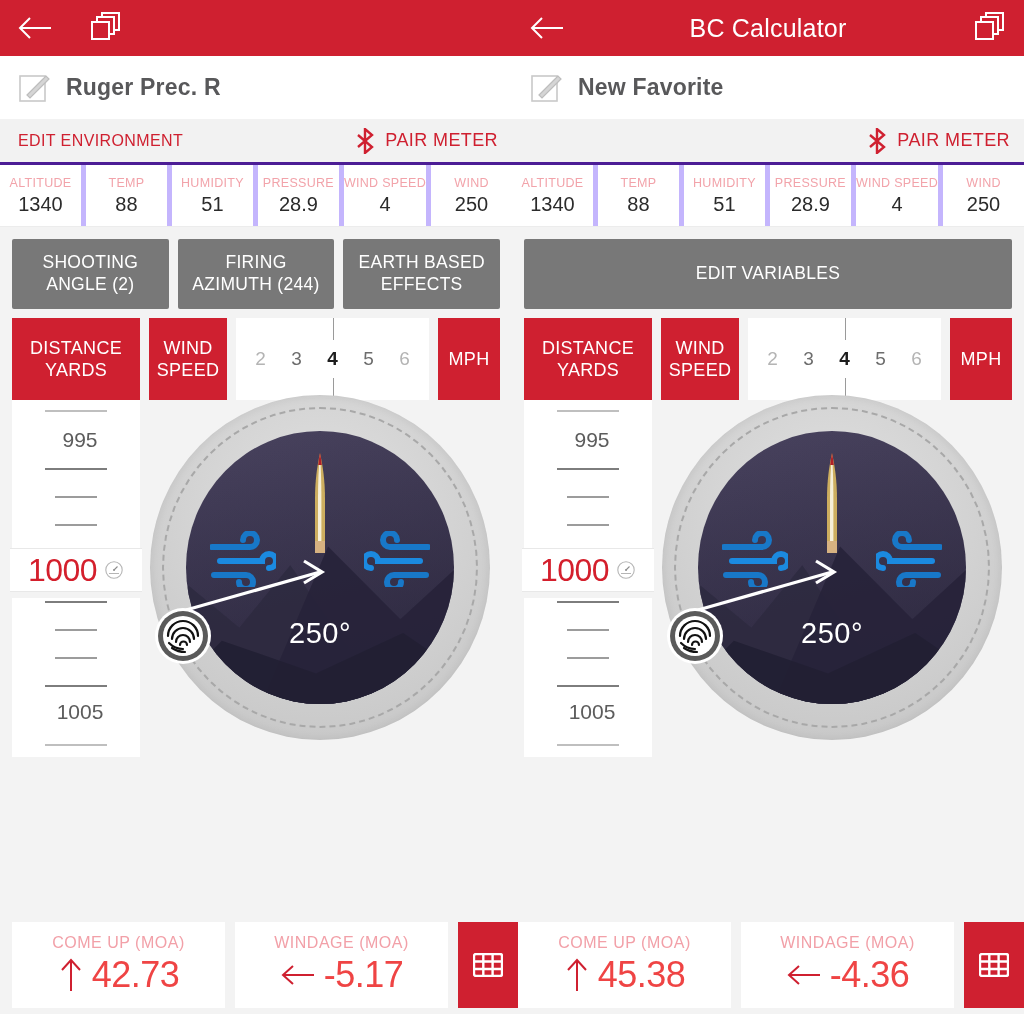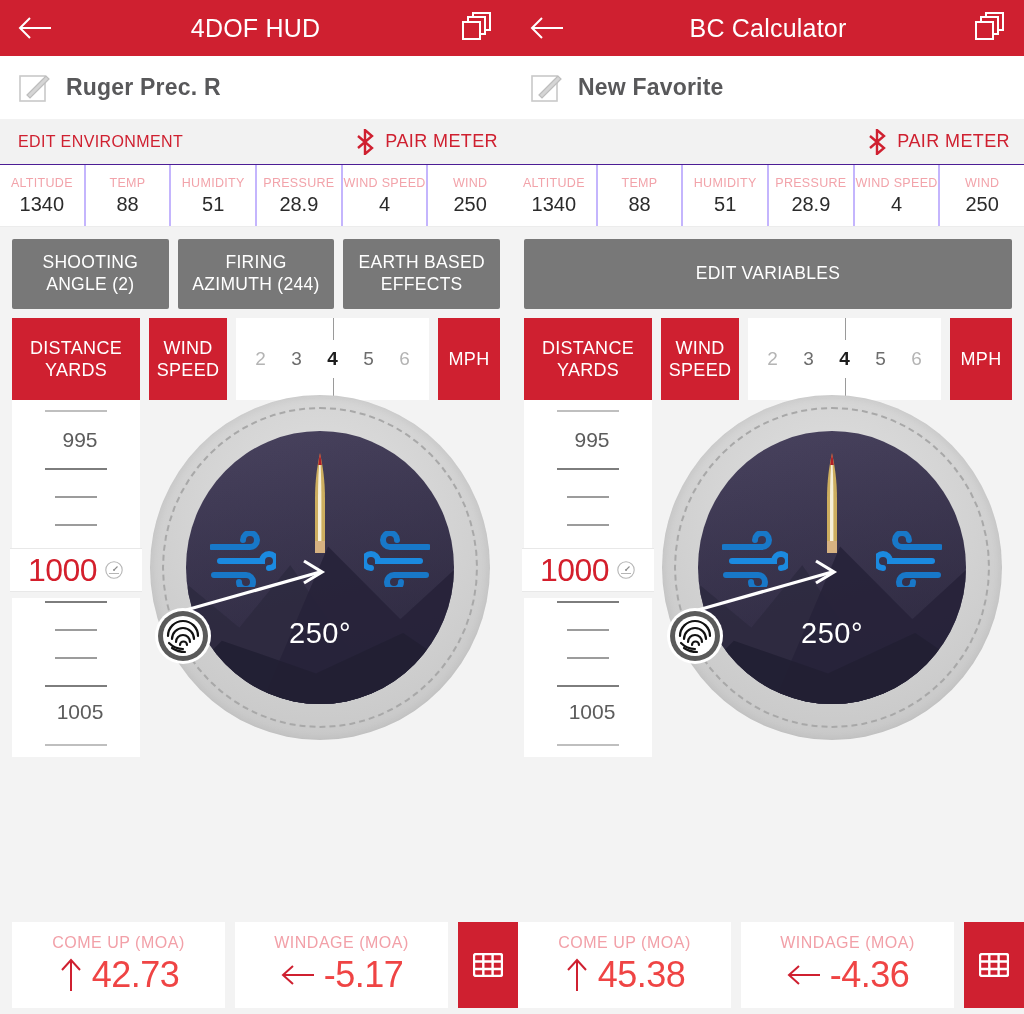--- a/index.html
+++ b/index.html
@@ -25,33 +25,33 @@
   }
   .nav-copy { width: 70px; display: flex; align-items: center; justify-content: center; }
 
   
   .titlebar { display: flex; height: 63px; background: #ffffff; text-align: right; }
   .title-half { flex: 1 1 50%; display: flex; align-items: center; padding-left: 18px; }
   .pencil-box { width: 32px; height: 32px; margin-right: 16px; flex: none; }
   .title-text { font-size: 23px; font-weight: bold; color: #58585a; letter-spacing: .2px; }
 
   
-  .subbar { display: flex; height: 46px; background: #f2f2f2; border-bottom: 1px solid #4c1d95; }
+  .subbar { display: flex; height: 46px; background: #f2f2f2; border-bottom: 3px solid #4c1d95; }
   .sub-half { flex: 1 1 50%; display: flex; align-items: center; position: relative; }
   .sub-left-label { padding-left: 18px; font-size: 16px; letter-spacing: .4px; color: #cf2030; }
   .sub-left-label.muted { color: #8d8d8d; }
   .pair-meter { position: absolute; right: 14px; display: flex; align-items: center; gap: 10px; }
   .pair-meter .pm-label { font-size: 18px; letter-spacing: .4px; color: #cf2030; }
 
   
   .statsbar { display: flex; height: 62px; background: #ffffff; border-bottom: 1px solid #ececec; }
   .stats-half { flex: 1 1 50%; display: flex; }
   .stat-cell {
     flex: 1 1 0; display: flex; flex-direction: column; align-items: center;
-    justify-content: center; gap: 3px; border-right: 2px solid #c4b5fd;
+    justify-content: center; gap: 3px; border-right: 5px solid #c4b5fd;
   }
   .stat-cell:last-child { border-right: none; }
   .stat-label { font-size: 12.5px; color: #f2a3aa; letter-spacing: .3px; white-space: nowrap; }
   .stat-value { font-size: 20px; color: #2b2b2b; }
 
   
   .body-area { display: flex; height: 660px; background: #f3f3f3; }
   .panel { flex: 1 1 50%; position: relative; }
 
   .gray-btn-row { display: flex; gap: 9px; padding: 12px 12px 0 12px; }
@@ -157,21 +157,20 @@
 <div class="app">
 
   <div class="navbar">
 
     <div class="nav-half left">
       <div class="nav-back">
         <svg width="36" height="26" viewBox="0 0 36 26">
           <path d="M34 13 H3 M13 3 L3 13 L13 23" fill="none" stroke="#fff" stroke-width="2"></path>
         </svg>
       </div>
-      <div class="nav-title">4DOF HUD</div>
       <div class="nav-copy">
         <svg width="32" height="32" viewBox="0 0 32 32">
           <rect x="3" y="10" width="17" height="17" fill="none" stroke="#fff" stroke-width="2"></rect>
           <path d="M8 10 V5 H25 V22 H20" fill="none" stroke="#fff" stroke-width="2"></path>
           <path d="M13 5 V1 H30 V18 H25" fill="none" stroke="#fff" stroke-width="2"></path>
         </svg>
       </div>
     </div>
 
     <div class="nav-half">

